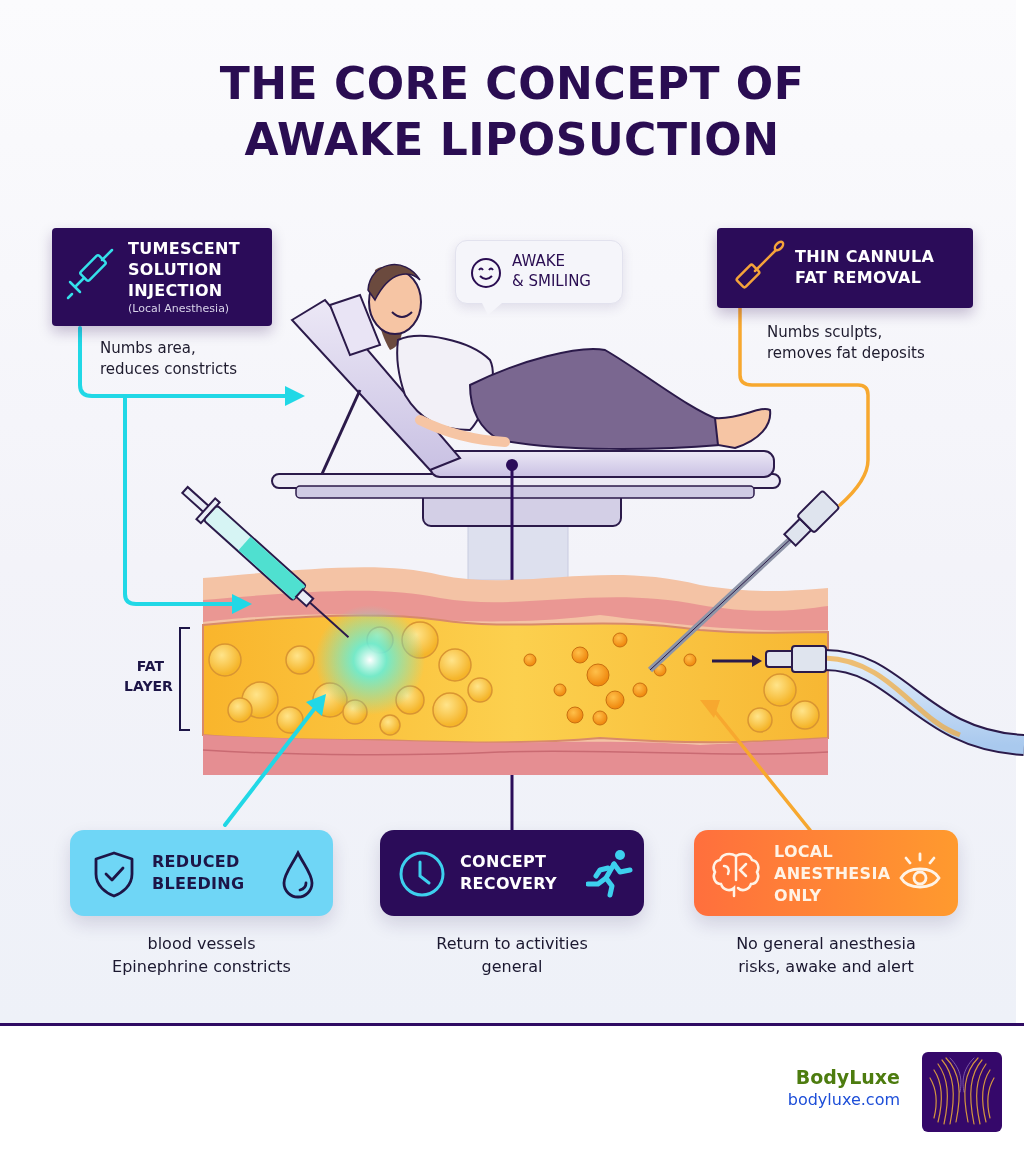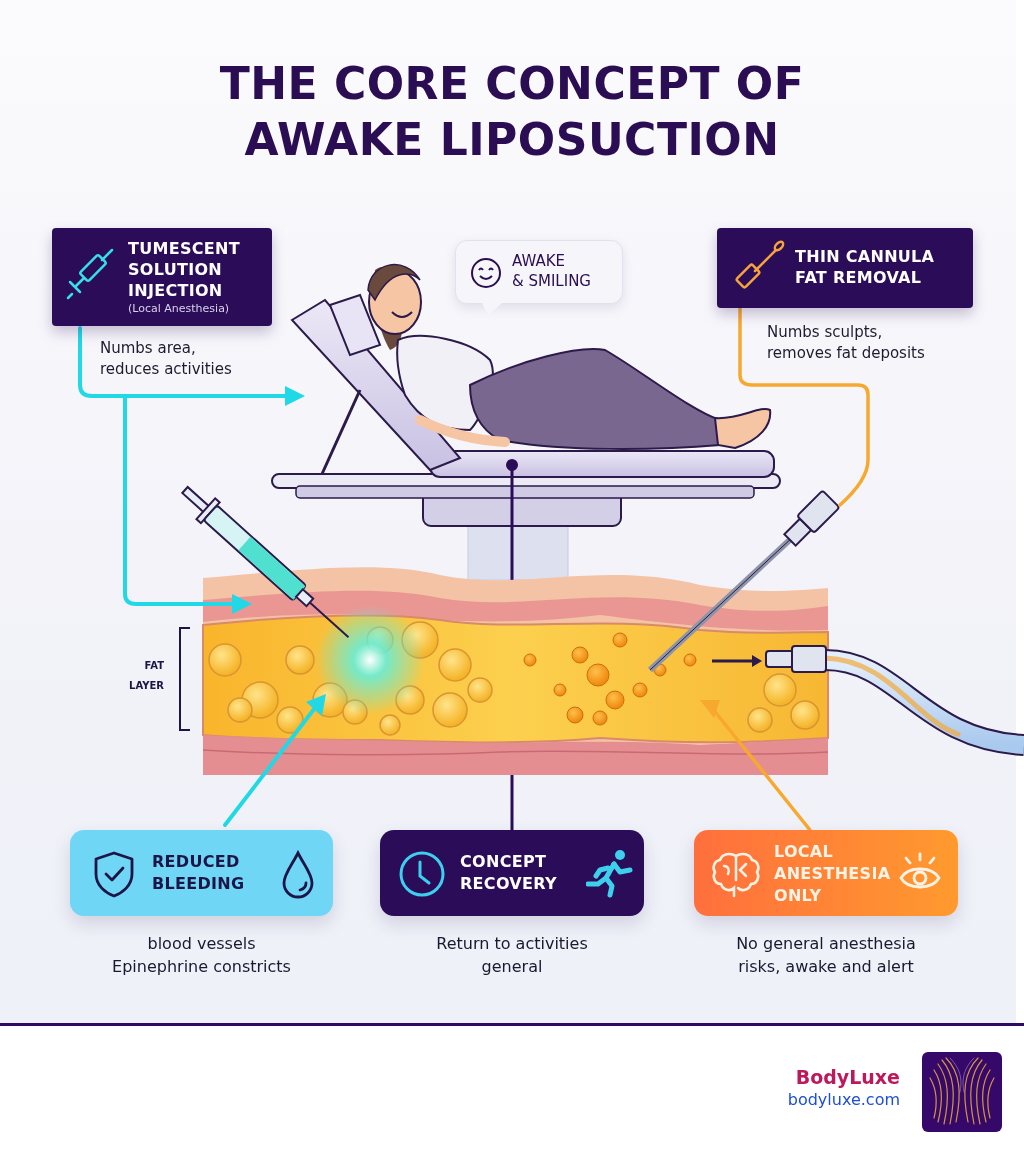--- a/index.html
+++ b/index.html
@@ -67,25 +67,25 @@
   .card-anesthesia { left: 694px; width: 264px; background: linear-gradient(90deg, #ff6f3d 0%, #ff9a2e 100%); }
   .card-anesthesia .hd { left: 80px; top: 11px; color: #fff3e6; }
   .card .ic { position: absolute; }
   .caption { position: absolute; text-align: center; font-size: 16px; line-height: 23px; color: #1b1830; }
   .cap-bleeding { left: 70px; width: 263px; top: 932px; }
   .cap-recovery { left: 380px; width: 264px; top: 932px; }
   .cap-anesthesia { left: 690px; width: 272px; top: 932px; }
 
   .fat-label {
     position: absolute; left: 124px; top: 656px; text-align: right; width: 40px;
-    font-weight: bold; font-size: 10px; line-height: 20px; color: #1d1547;
+    font-weight: bold; font-size: 14px; line-height: 20px; color: #1d1547;
   }
 
   
-  .brand-name { position: absolute; right: 124px; top: 1066px; font-weight: bold; font-size: 19px; color: #be185d; text-align: right; }
+  .brand-name { position: absolute; right: 124px; top: 1066px; font-weight: bold; font-size: 19px; color: #4d7c0f; text-align: right; }
   .brand-url { position: absolute; right: 124px; top: 1090px; font-size: 16px; color: #1d4ed8; text-align: center; }
   .logo { position: absolute; left: 922px; top: 1052px; width: 80px; height: 80px; border-radius: 6px; background: #35086a; overflow: hidden; }
   svg { display: block; }
 </style>
 </head>
 <body>
 
 <div class="canvas">
 
   <div class="title">
@@ -253,21 +253,21 @@
     </div>
     <div class="hd">
       <div>TUMESCENT</div>
       <div>SOLUTION</div>
       <div>INJECTION</div>
     </div>
     <div class="sub">(Local Anesthesia)</div>
   </div>
   <div class="note note-tumescent">
     <div>Numbs area,</div>
-    <div>reduces activities</div>
+    <div>reduces constricts</div>
   </div>
 
   <div class="bubble">
     <div class="tail"></div>
     <div style="position:absolute;left:14px;top:16px;">
       <svg width="32" height="32" viewBox="0 0 32 32" fill="none" stroke="#2a0d52" stroke-width="2">
         <circle cx="16" cy="16" r="14"></circle>
         <path d="M9 13 Q11 10 13 13"></path>
           <path d="M19 13 Q21 10 23 13"></path>
         <path d="M10 19 Q16 25 22 19"></path>

